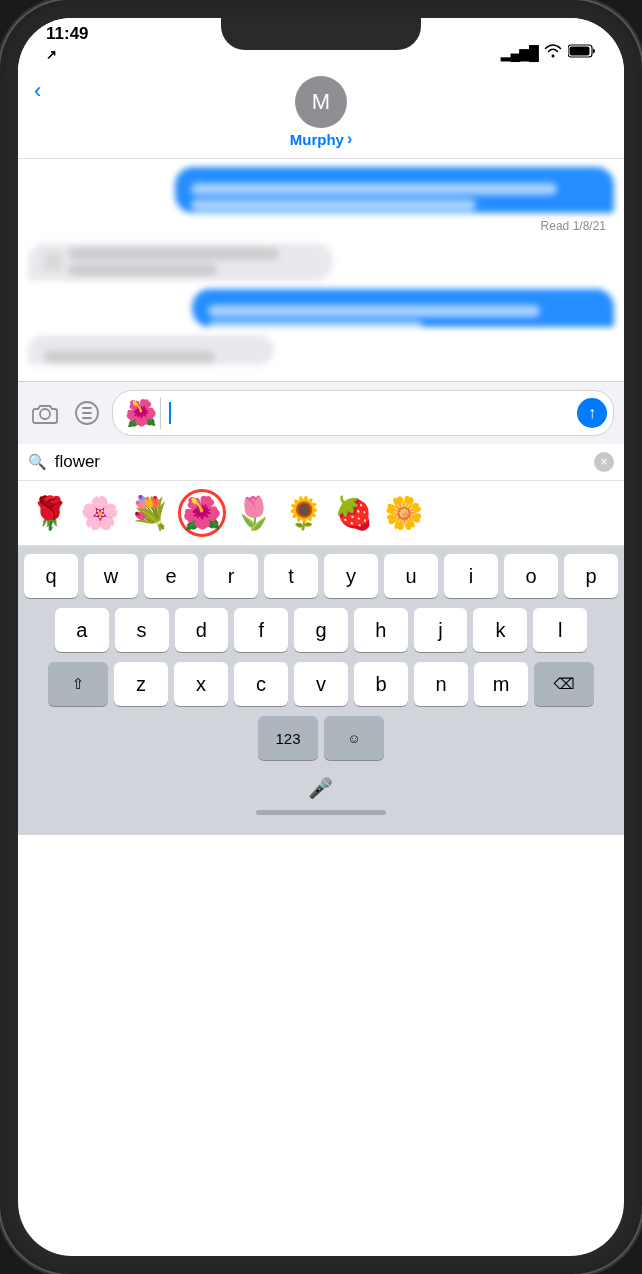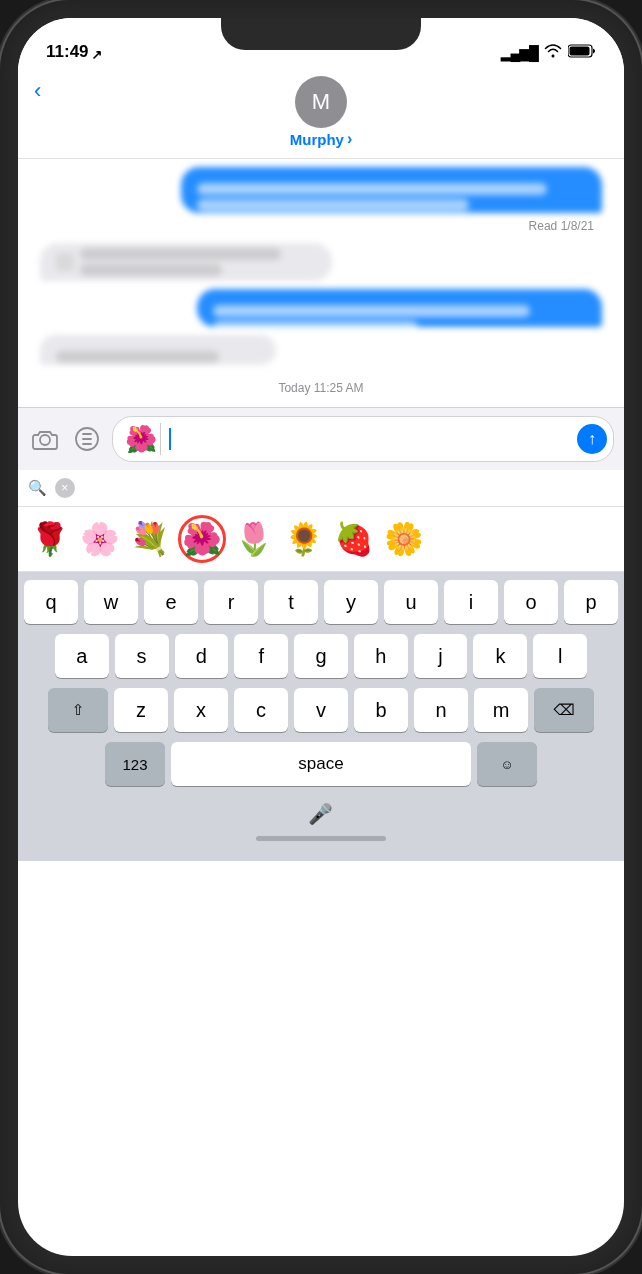--- a/index.html
+++ b/index.html
@@ -56,22 +56,23 @@
       padding: 0 28px 6px;
       position: relative;
       z-index: 50;
     }
 
     .status-time {
       font-size: 17px;
       font-weight: 600;
       color: #000;
       display: flex;
-      align-items: flex-end;
+      align-items: flex-start;
       gap: 3px;
+      flex-direction: column;
     }
 
     .status-icons {
       display: flex;
       align-items: center;
       gap: 6px;
     }
 
     
     .nav-header {
@@ -384,21 +385,21 @@
       height: 5px;
       background: #000;
       border-radius: 3px;
       opacity: 0.2;
     }
 
     
     .messages-content {
       display: flex;
       flex-direction: column;
-      padding: 8px 22px;
+      padding: 8px 10px;
       background: #fff;
     }
 
     
     .blurred-bubble {
       border-radius: 18px;
       padding: 12px 16px;
       position: relative;
       overflow: hidden;
     }
@@ -487,23 +488,20 @@
           <div class="blur-line dark" style="width:55%;"></div>
         </div>
       </div>
 
       <div class="message-row received">
         <div class="blurred-bubble message-bubble received" style="width:42%; height:30px; filter:blur(3px); opacity:0.85; background:#e5e5ea;">
           <div class="blur-line light-received" style="width:80%;"></div>
         </div>
       </div>
 
-      <div class="timestamp-center">
-        <span>Today 11:25 AM</span>
-      </div>
 
 
     </div>
 
     <div class="input-area">
       <div class="input-icon-btn">
         <svg width="28" height="24" viewBox="0 0 28 24" fill="none">
           <circle cx="14" cy="13" r="5" stroke="#8e8e93" stroke-width="1.8" fill="none"></circle>
           <path d="M4 8h3l2-3h10l2 3h3a2 2 0 012 2v10a2 2 0 01-2 2H4a2 2 0 01-2-2V10a2 2 0 012-2z" stroke="#8e8e93" stroke-width="1.8" fill="none"></path>
         </svg>
@@ -518,20 +516,21 @@
         <div class="flower-emoji-preview">🌺</div>
         <div class="cursor-line"></div>
         <div class="send-button">
           <span>↑</span>
         </div>
       </div>
     </div>
 
     <div class="emoji-search-bar">
       <span class="search-icon-circle">🔍</span>
+      <span class="search-text">flower</span>
       <div class="clear-search">
         <span>×</span>
       </div>
     </div>
 
     <div class="emoji-results">
       <div class="emoji-result-item">🌹</div>
       <div class="emoji-result-item">🌸</div>
       <div class="emoji-result-item">💐</div>
       <div class="emoji-result-item highlighted">🌺</div>
@@ -577,21 +576,20 @@
         <div class="key">c</div>
         <div class="key">v</div>
         <div class="key">b</div>
         <div class="key">n</div>
         <div class="key">m</div>
         <div class="key special delete-key">⌫</div>
       </div>
 
       <div class="keyboard-row" style="margin-bottom:12px;">
         <div class="key special num-key" style="font-size:15px;">123</div>
-        <div class="key space-key" style="font-size:17px;">space</div>
         <div class="key special emoji-key" style="font-size:13px;">☺</div>
       </div>
 
       <div class="microphone-btn">
         <div style="color:#8e8e93; font-size:20px;">🎤</div>
       </div>
     </div>
 
     <div class="bottom-bar">
       <div class="home-indicator"></div>

